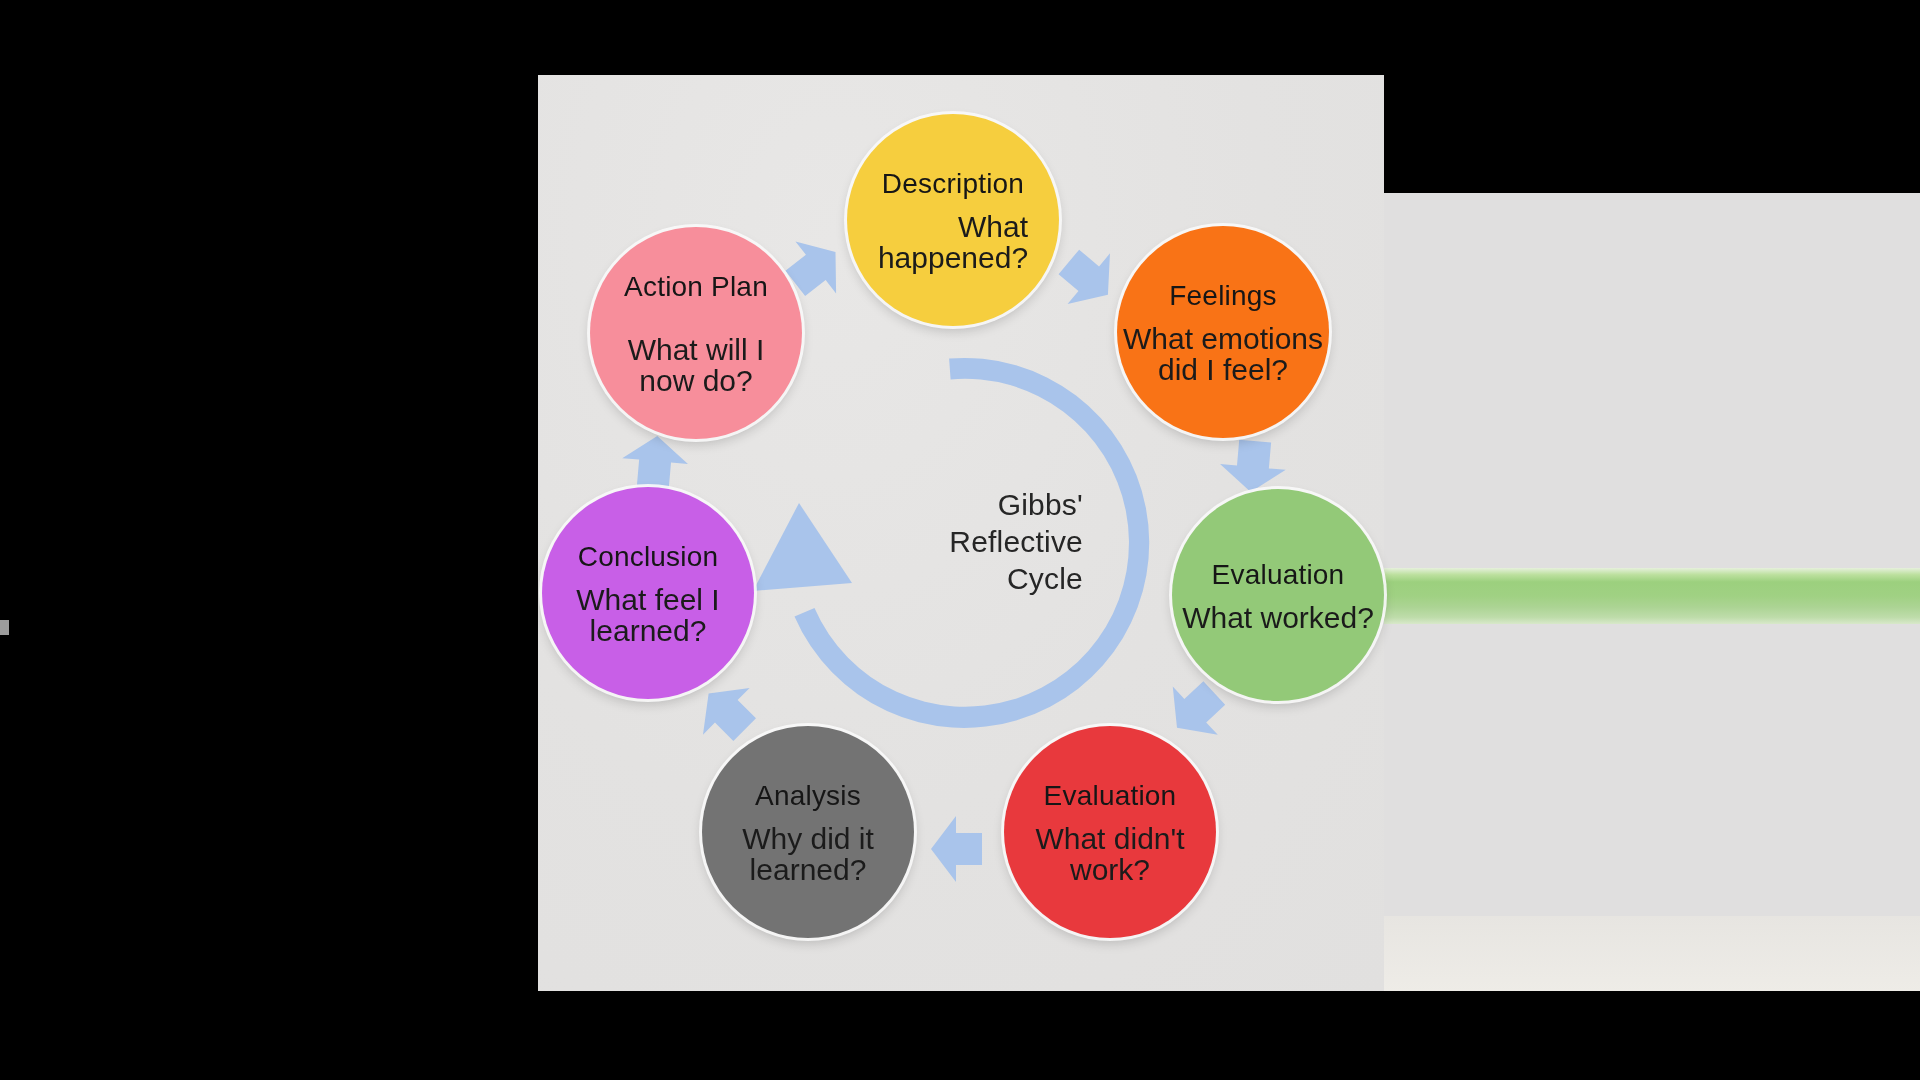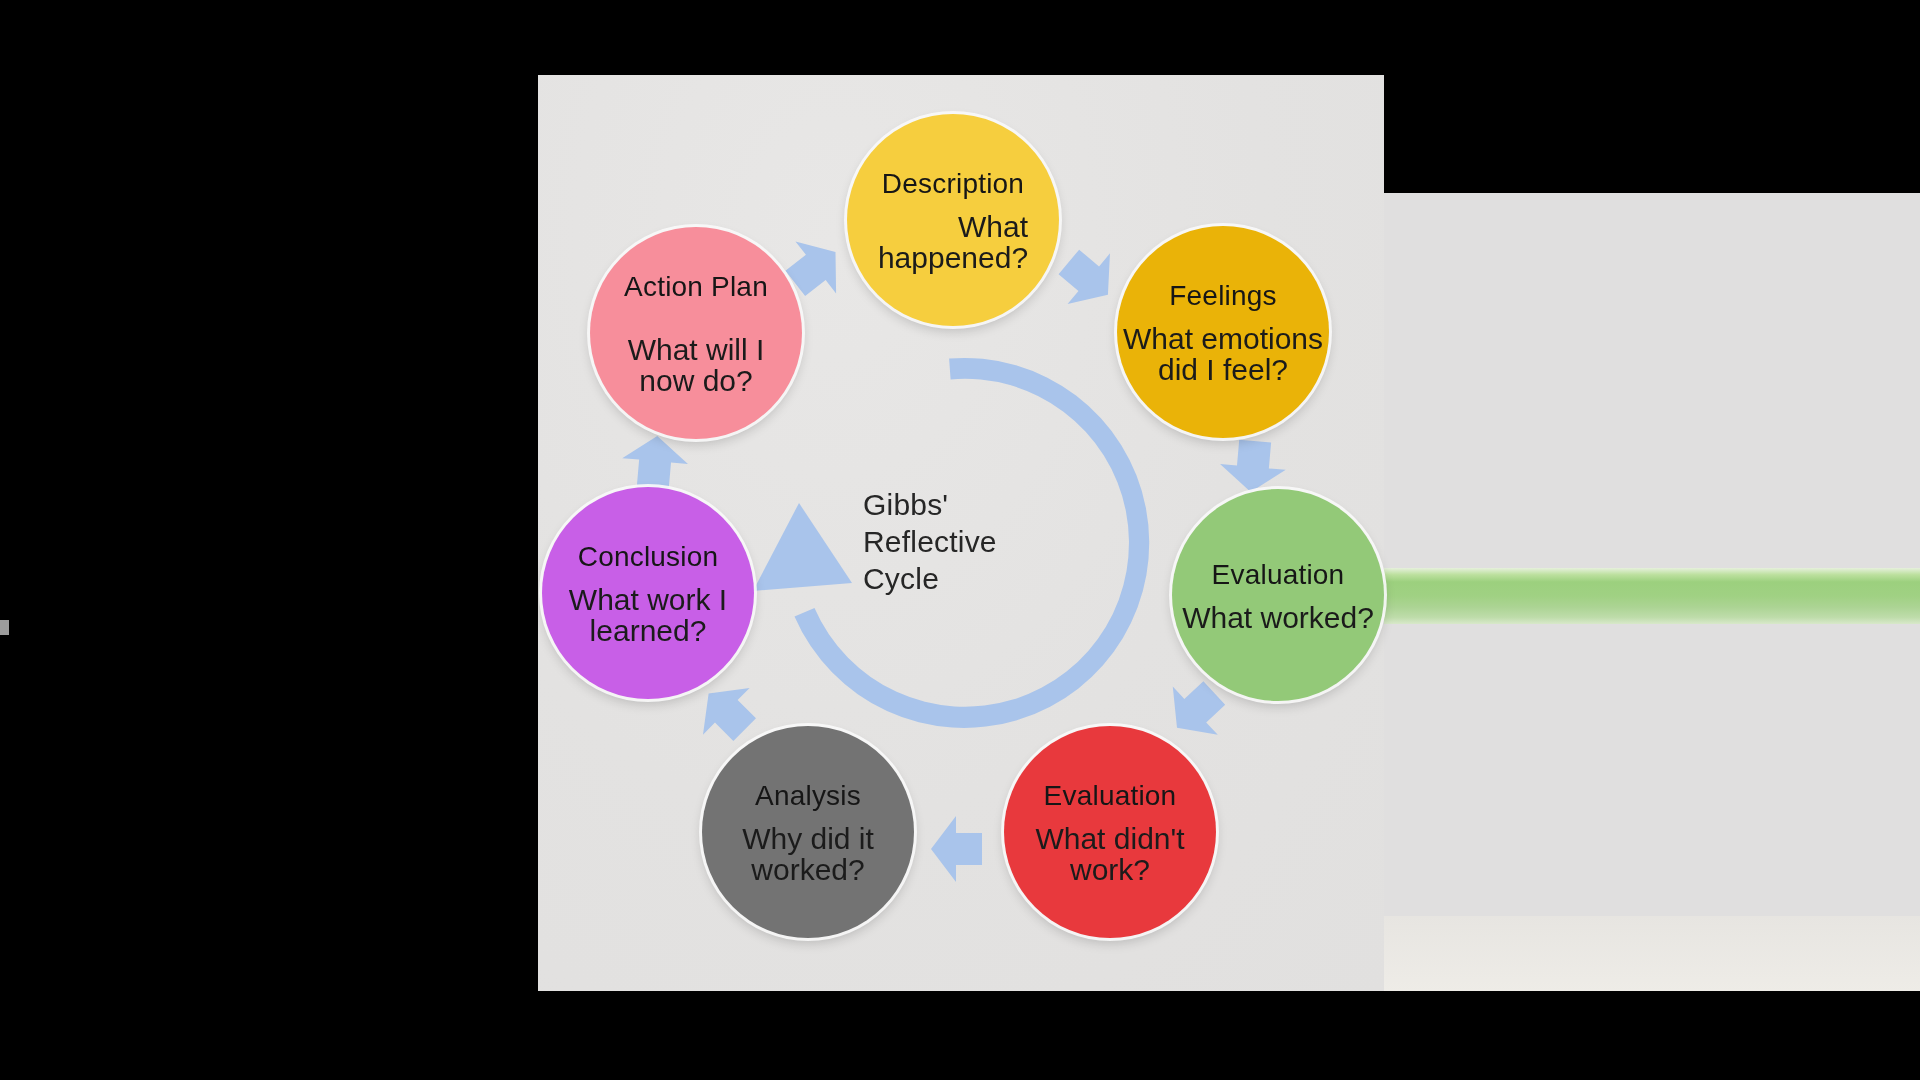--- a/index.html
+++ b/index.html
@@ -50,21 +50,21 @@
   .ctitle{
     font-size:28px;line-height:33px;color:#161616;margin-bottom:11px;
     letter-spacing:.2px;white-space:pre-line;
   }
   .cq{
     font-size:30px;line-height:31px;color:#1b1b1b;
     white-space:pre-line;
   }
   .center-label{
     position:absolute;left:863px;top:486px;width:220px;
-    text-align:left;font-size:30px;line-height:37px;color:#262626;
+    text-align:right;font-size:30px;line-height:37px;color:#262626;
     letter-spacing:.2px;white-space:pre-line;
   }
 </style>
 </head>
 <body>
 
 <div class="right-area" style="background: rgb(224, 223, 223);"></div>
 <div class="green-stripe"></div>
 <div class="right-area-lower"></div>
 
@@ -91,41 +91,41 @@
 
 <div class="center-label">Gibbs'
 Reflective
 Cycle</div>
 
 <div class="circle c0" style="background: rgb(246, 206, 62);">
   <div class="ctitle">Description</div>
   <div class="cq">What
 happened?</div>
 </div>
-<div class="circle c1" style="background: #eab308; text-align: center;">
+<div class="circle c1" style="background: #f97316; text-align: center;">
   <div class="ctitle">Feelings</div>
   <div class="cq">What emotions
 did I feel?</div>
 </div>
 <div class="circle c2" style="background: rgb(147, 201, 120);">
   <div class="ctitle">Evaluation</div>
   <div class="cq">What worked?</div>
 </div>
 <div class="circle c3" style="background: rgb(232, 57, 61);">
   <div class="ctitle">Evaluation</div>
   <div class="cq">What didn't
 work?</div>
 </div>
 <div class="circle c4" style="background: #737373;">
   <div class="ctitle">Analysis</div>
   <div class="cq">Why did it
-worked?</div>
+learned?</div>
 </div>
 <div class="circle c5" style="background: rgb(200, 95, 231);">
   <div class="ctitle">Conclusion</div>
-  <div class="cq">What work I
+  <div class="cq">What feel I
 learned?</div>
 </div>
 <div class="circle c6" style="background: rgb(247, 142, 155);">
   <div class="ctitle">Action Plan</div>
   <div class="cq">What will I
 now do?</div>
 </div>
 
 </body></html>

